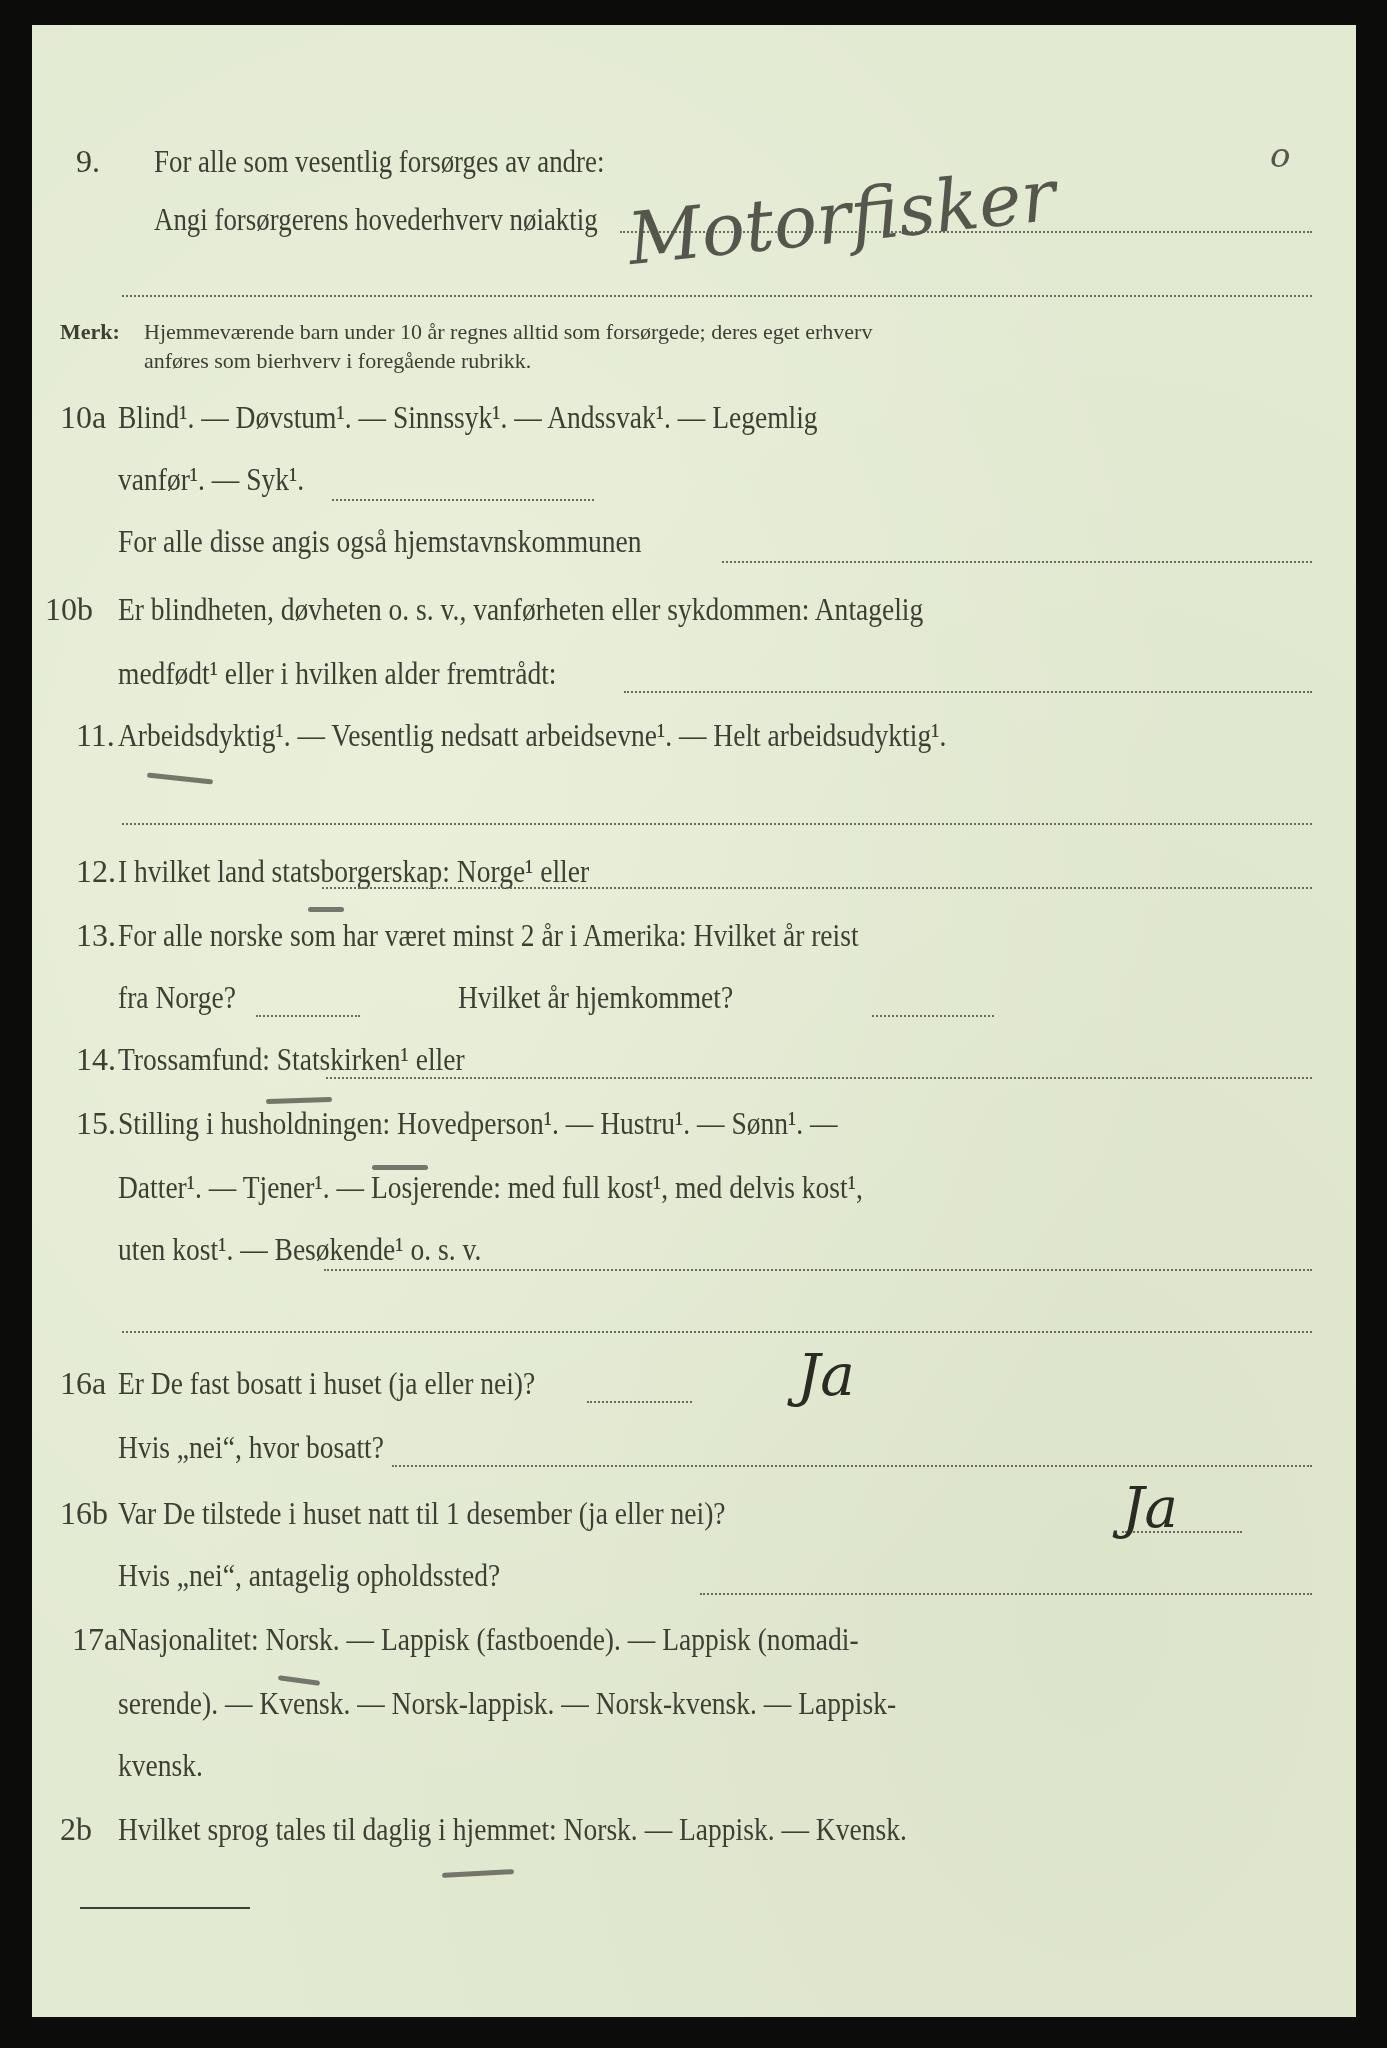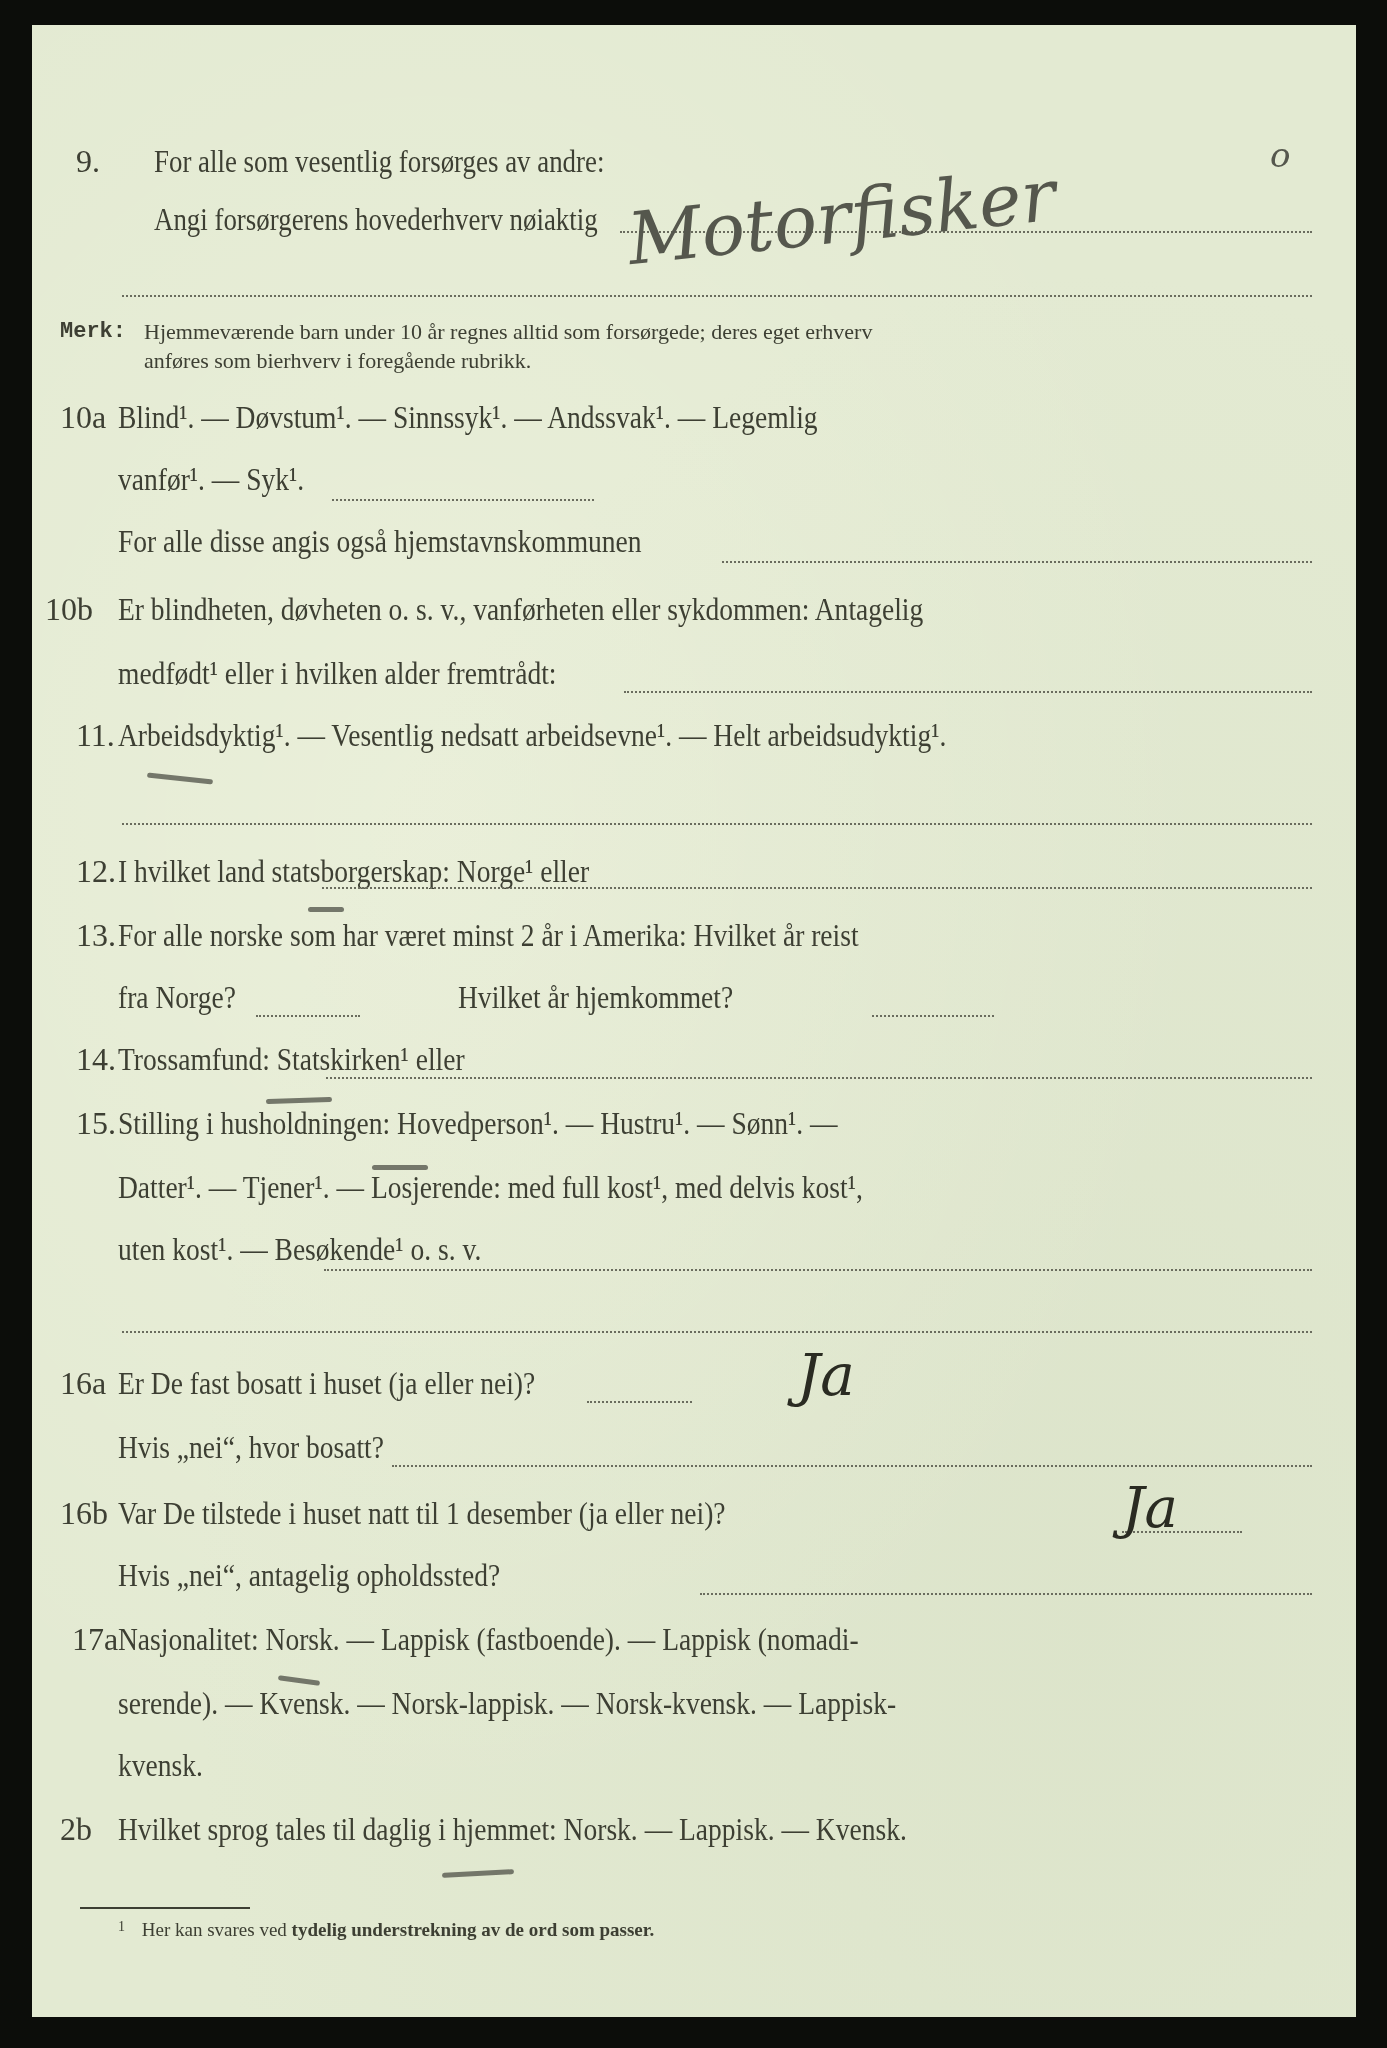--- a/index.html
+++ b/index.html
@@ -13,21 +13,21 @@
   .line {
     position:absolute; left:0; right:0;
     font-family:"Liberation Serif", serif;
     color:#3d3f33; font-size:32px; white-space:nowrap;
     transform-origin:left center;
   }
   .num { position:absolute; left:44px; }
   .txt { position:absolute; left:122px; }
   .dots { position:absolute; border-bottom:2px dotted #6a6c5e; height:0; }
   .merk { font-size:22px; }
-  .merk b { font-weight:bold; font-family:Liberation Mono, monospace; }
+  .merk b { font-weight:bold; font-family:Liberation Serif, serif; }
   .hand {
     position:absolute; font-family:"DejaVu Serif", serif; font-style:italic;
     color:#55574d; white-space:nowrap;
   }
   .hand-dark { color:#2a2b22; }
   .ul { position:absolute; height:5px; border-radius:3px; background:#5f6157; opacity:0.85; }
   .footnote-rule { position:absolute; left:80px; top:1868px; width:170px; height:0; border-top:2px solid #3d3f33; }
   .footnote { position:absolute; left:118px; top:1880px; font-family:"Liberation Serif", serif; font-size:19px; color:#3d3f33; white-space:nowrap; }
   .footnote b { font-weight:bold; }
 </style>
@@ -158,19 +158,14 @@
     <span class="txt" style="left:86px;transform:scaleX(0.86);transform-origin:left;display:inline-block;">kvensk.</span>
   </div>
 
   <div class="line" style="top:1786px;">
     <span class="num" style="left:28px;">2b</span>
     <span class="txt" style="left:86px;transform:scaleX(0.86);transform-origin:left;display:inline-block;">Hvilket sprog tales til daglig i hjemmet: Norsk. — Lappisk. — Kvensk.</span>
   </div>
   <div class="ul" style="left:410px; top:1846px; width:72px; transform:rotate(-3deg);"></div>
 
   <div class="footnote-rule" style="left:48px; top:1882px;"></div>
-  <div class="footnote" style="left:86px; top:1894px;">
-    <span style="font-size:14px;vertical-align:top;margin-right:12px;">1</span>
-    <span>Her kan svares ved </span>
-    <b>tydelig understrekning av de ord som passer.</b>
-  </div>
 
 </div>
 
 </body></html>

